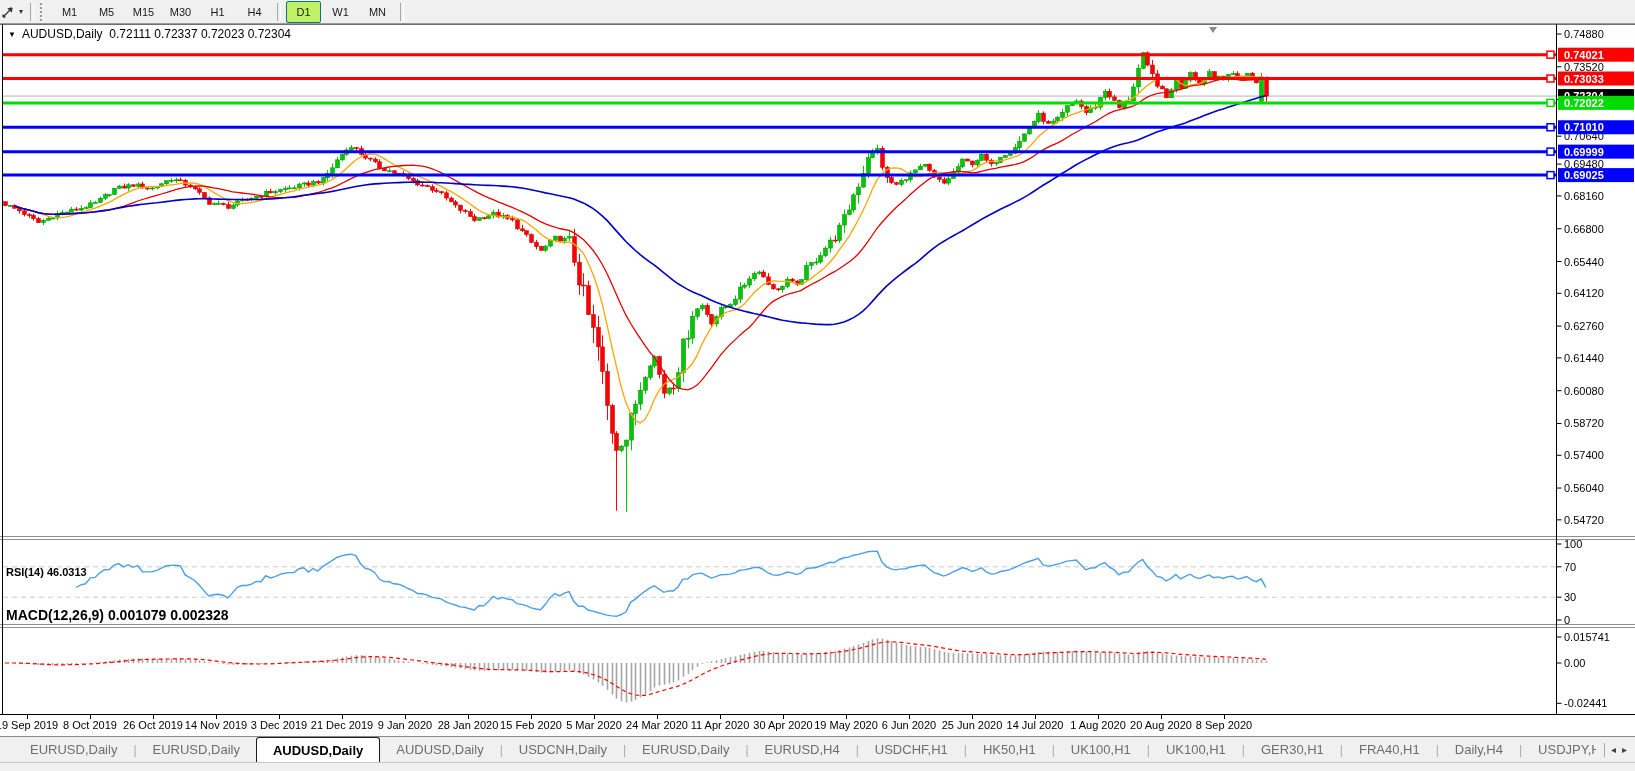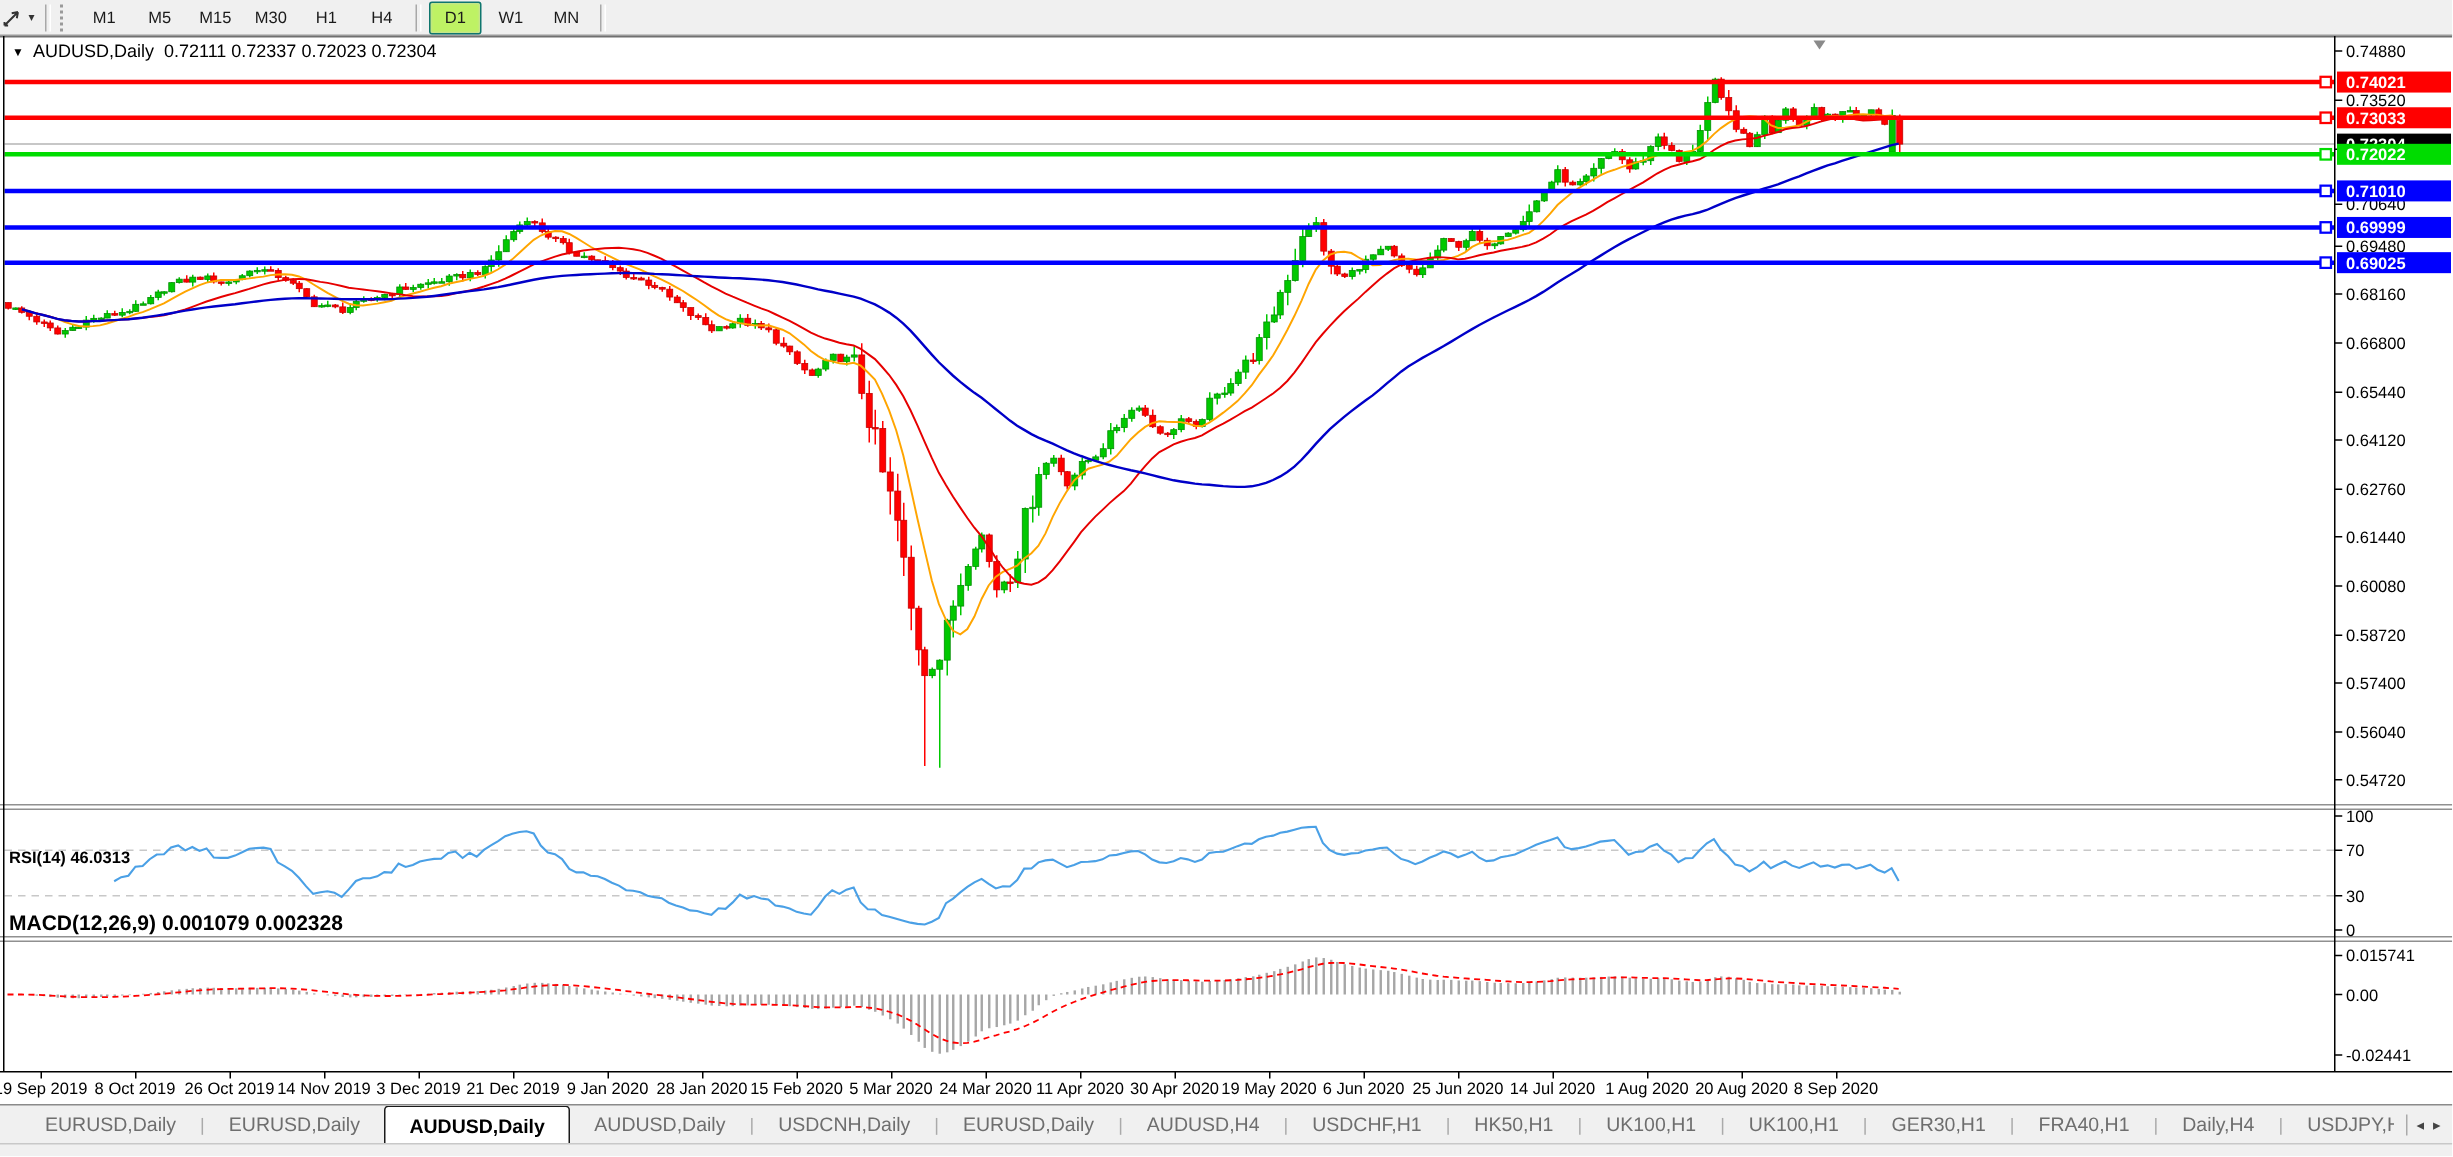--- a/index.html
+++ b/index.html
@@ -1007,21 +1007,21 @@
         <div class="tab">EURUSD,Daily</div>
         <span class="tabsep">|</span>
         <div class="tab">EURUSD,Daily</div>
         <div class="tab active">AUDUSD,Daily</div>
         <div class="tab">AUDUSD,Daily</div>
         <span class="tabsep">|</span>
         <div class="tab">USDCNH,Daily</div>
         <span class="tabsep">|</span>
         <div class="tab">EURUSD,Daily</div>
         <span class="tabsep">|</span>
-        <div class="tab">AUDUSD,H4</div>
+        <div class="tab">EURUSD,H4</div>
         <span class="tabsep">|</span>
         <div class="tab">USDCHF,H1</div>
         <span class="tabsep">|</span>
         <div class="tab">HK50,H1</div>
         <span class="tabsep">|</span>
         <div class="tab">UK100,H1</div>
         <span class="tabsep">|</span>
         <div class="tab">UK100,H1</div>
         <span class="tabsep">|</span>
         <div class="tab">GER30,H1</div>

